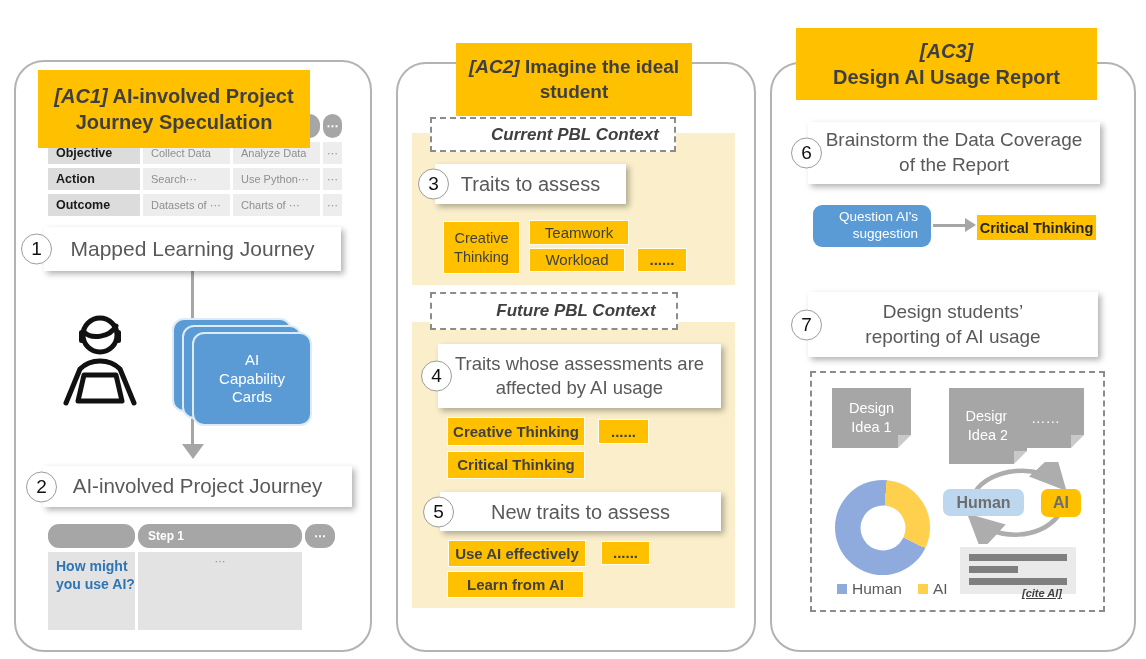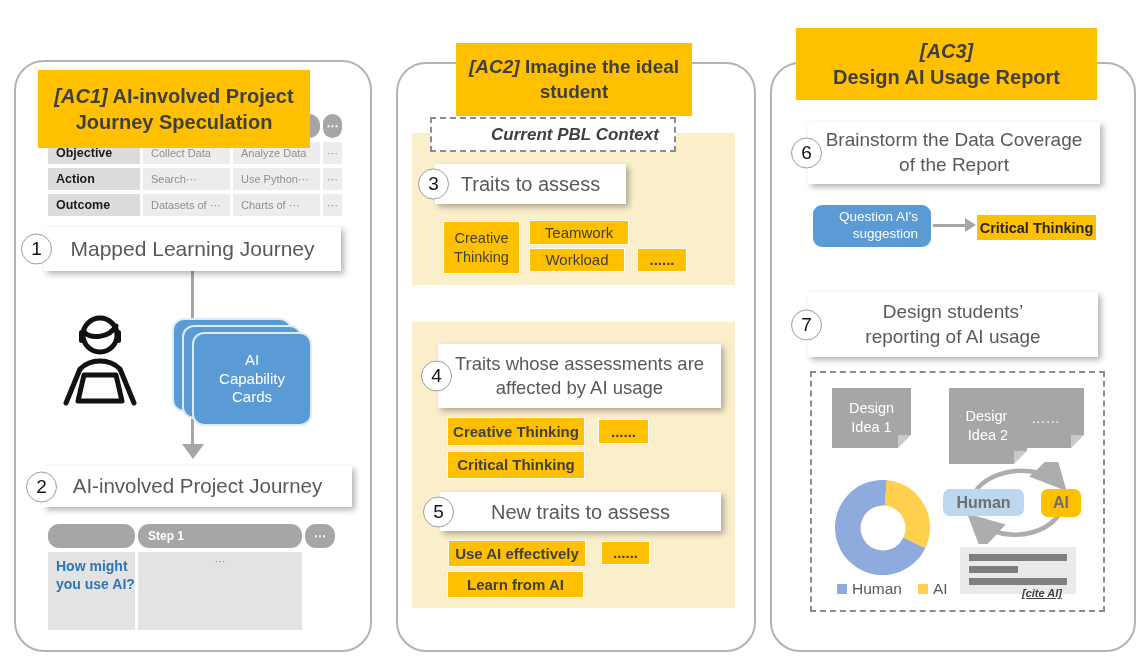--- a/index.html
+++ b/index.html
@@ -180,20 +180,21 @@
     <div class="stepnum">3</div>
     <span>Traits to assess</span>
   </div>
 
   <div class="tagchip" style="left:443px;top:221px;width:75px;height:51px;font-size:14.5px;">Creative Thinking</div>
   <div class="tagchip" style="left:529px;top:220px;width:98px;height:23px;">Teamwork</div>
   <div class="tagchip" style="left:529px;top:248px;width:94px;height:22px;">Workload</div>
   <div class="tagchip b" style="left:637px;top:248px;width:48px;height:22px;">......</div>
 
   <div class="ysec" style="left:412px;top:322px;width:323px;height:286px;"></div>
+  <div class="dashlab" style="left:430px;top:292px;width:200px;height:34px;">Future PBL Context</div>
 
   <div class="stepbar" style="left:438px;top:344px;width:283px;height:64px;font-size:18.5px;">
     <div class="stepnum">4</div>
     <span style="max-width:250px;">Traits whose assessments are affected by AI usage</span>
   </div>
 
   <div class="tagchip b" style="left:447px;top:417px;width:136px;height:27px;">Creative Thinking</div>
   <div class="tagchip b" style="left:598px;top:419px;width:49px;height:23px;">......</div>
   <div class="tagchip b" style="left:447px;top:451px;width:136px;height:26px;">Critical Thinking</div>
 

